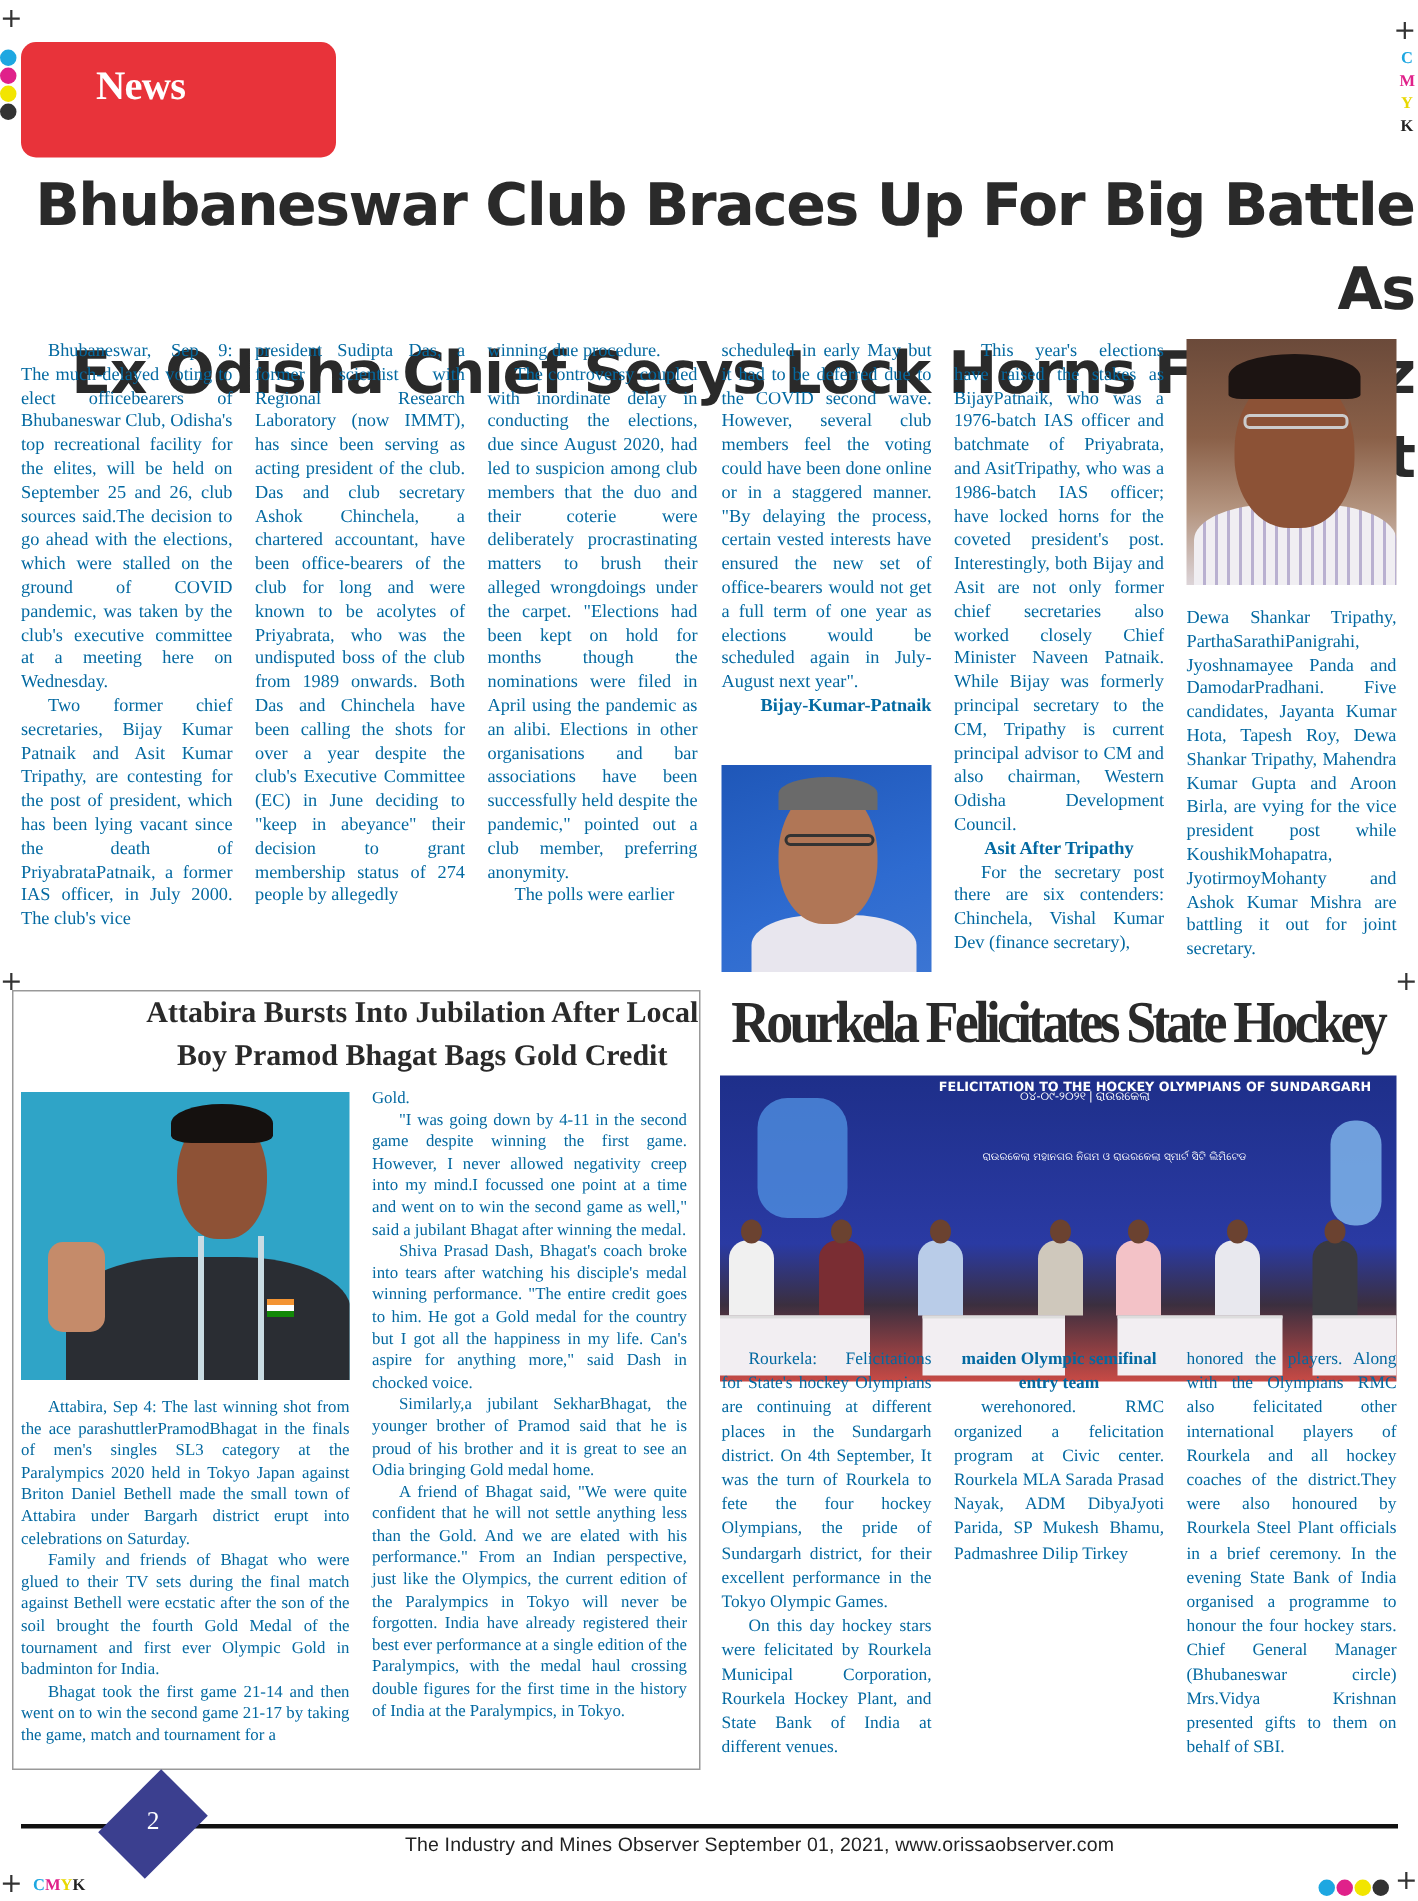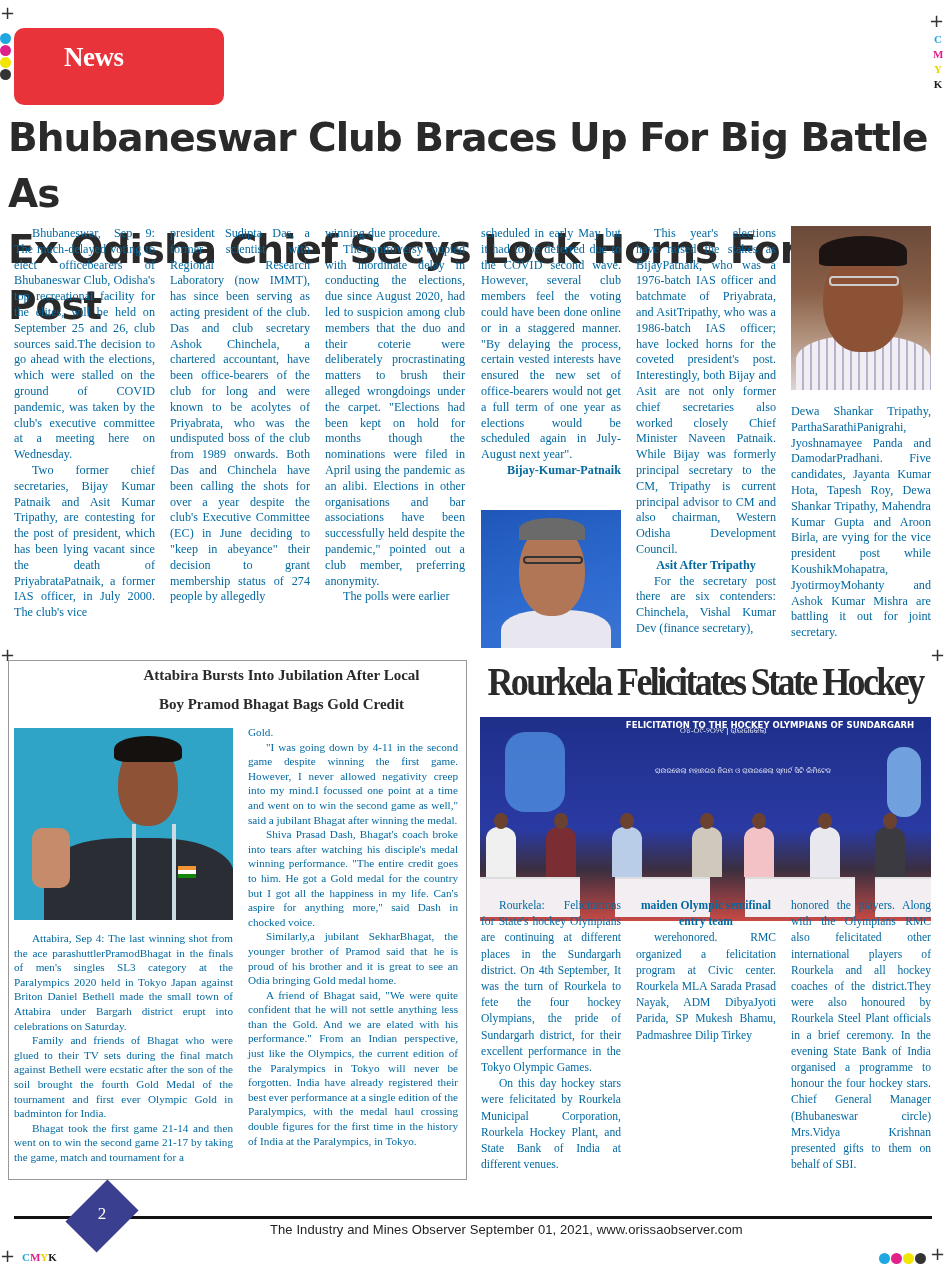--- a/index.html
+++ b/index.html
@@ -8,36 +8,36 @@
 
   .reg { position: absolute; font-family: "DejaVu Sans", sans-serif; font-size: 18px; color: #333; line-height: 1; }
   .dots { position: absolute; display: flex; flex-direction: column; gap: 1px; }
   .dot { width: 11px; height: 11px; border-radius: 50%; }
   .hdots { position: absolute; display: flex; gap: 1px; }
   .cmyk-v { position: absolute; font-family: "Liberation Serif", serif; font-weight: bold; font-size: 11px; line-height: 15px; text-align: center; }
 
   .news-tab { position: absolute; left: 14px; top: 28px; width: 210px; height: 77px; background: #e8333a; border-radius: 10px; }
   .news-tab span { position: absolute; left: 50px; top: 14px; color: #fff; font-family: "Liberation Serif", serif; font-weight: bold; font-size: 27px; letter-spacing: -0.5px; }
 
-  .main-headline { position: absolute; left: 8px; top: 110px; width: 935px; font-family: "DejaVu Sans", sans-serif; font-weight: bold; color: #2a2a2a; font-size: 39px; line-height: 56px; text-align: left; letter-spacing: -1px; }
+  .main-headline { position: absolute; left: 8px; top: 110px; width: 935px; font-family: "DejaVu Sans", sans-serif; font-weight: bold; color: #2a2a2a; font-size: 39px; line-height: 56px; text-align: right; letter-spacing: -1px; }
 
   .col { position: absolute; font-size: 12.2px; line-height: 15.8px; text-align: justify; color: #0369a1; }
   .col p { text-indent: 18px; }
   .col p.noindent { text-indent: 0; }
   .caption-bold { font-weight: bold; text-align: right; text-indent: 0 !important; }
   .caption-center { font-weight: bold; text-align: center; text-indent: 0 !important; }
 
   .photo { position: absolute; overflow: hidden; }
   .ph-bijay { left: 481px; top: 510px; width: 140px; height: 138px; background: linear-gradient(160deg, #1f57b8 0%, #2e6bd0 60%, #3b75d3 100%); }
   .ph-dewa { left: 791px; top: 226px; width: 140px; height: 164px; background: linear-gradient(180deg, #6b4a3a 0%, #8a6048 40%, #b49580 70%, #dcd4d8 100%); }
   .face { position: absolute; border-radius: 50% 50% 45% 45%; background: #a46a4a; }
   .shirt { position: absolute; border-radius: 40% 40% 0 0; }
 
   .box-attabira { position: absolute; left: 8px; top: 660px; width: 459px; height: 520px; border: 1px solid #999; }
-  .h-attabira { position: absolute; left: 8px; top: 661px; width: 547px; text-align: center; font-family: "Liberation Serif", serif; font-weight: bold; font-size: 15px; line-height: 29px; color: #2a2a2a; }
+  .h-attabira { position: absolute; left: 8px; top: 661px; width: 547px; text-align: center; font-family: "Liberation Serif", serif; font-weight: bold; font-size: 20px; line-height: 29px; color: #2a2a2a; }
   .ph-pramod { left: 14px; top: 728px; width: 219px; height: 192px; background: #2fa4c7; }
 
   .h-rourkela { position: absolute; left: 470px; top: 660px; width: 470px; text-align: center; font-family: "Liberation Serif", serif; font-weight: bold; font-size: 36px; line-height: 48px; color: #2a2a2a; letter-spacing: -2.6px; transform: scaleY(1.1); }
   .ph-event { left: 480px; top: 717px; width: 451px; height: 204px; background: linear-gradient(180deg, #1e2f8a 0%, #2a3aa3 55%, #3b2f3f 75%, #c84a45 100%); }
   .banner-title { position: absolute; left: 130px; top: 3px; width: 320px; color: #fff; font-family: "DejaVu Sans", sans-serif; font-weight: bold; font-size: 8.5px; text-align: center; }
   .banner-date { position: absolute; left: 200px; top: 9px; color: #fff; font-family: Liberation Sans, sans-serif; font-size: 8px; }
   .banner-sub { position: absolute; left: 175px; top: 50px; color: #fff; font-family: "DejaVu Sans", sans-serif; font-size: 7px; text-align: right; }
   .table-cloth { position: absolute; background: #f2eef2; bottom: 4px; height: 40px; border-top: 2px solid #ddd; }
   .person { position: absolute; bottom: 44px; width: 30px; height: 50px; border-radius: 12px 12px 0 0; }
   .head { position: absolute; width: 14px; height: 16px; border-radius: 50%; background: #6b4230; }

